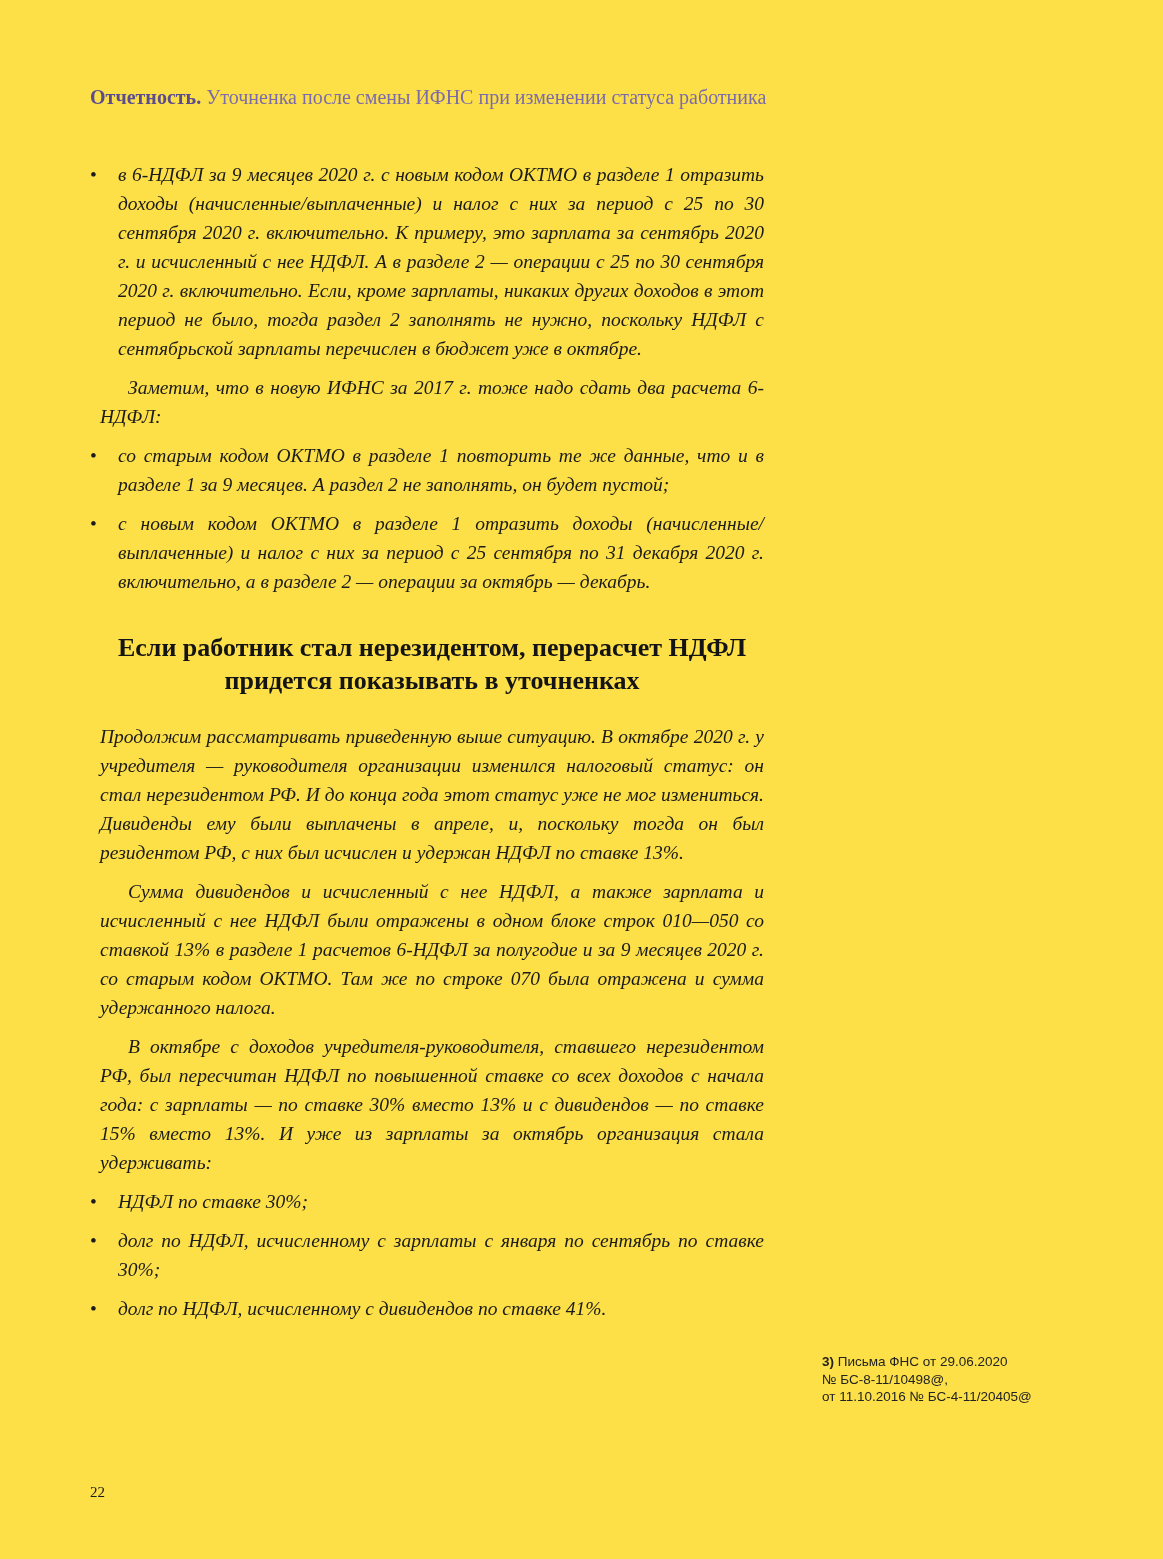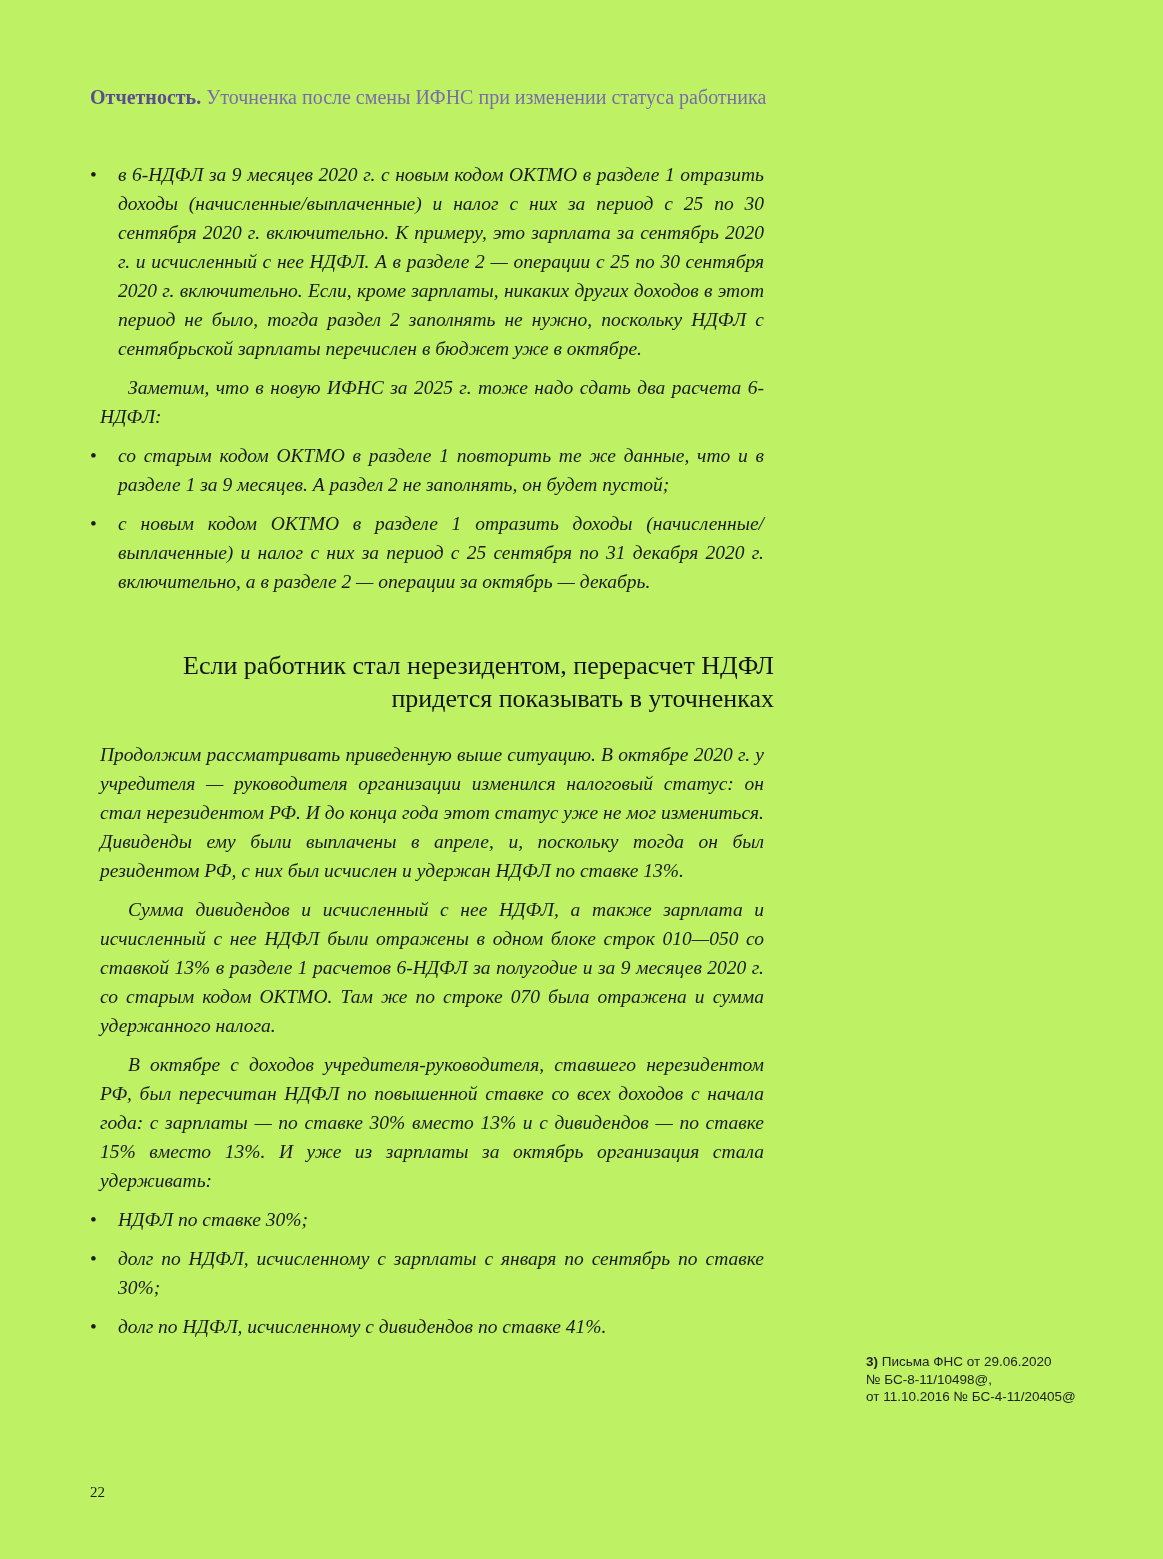--- a/index.html
+++ b/index.html
@@ -1,21 +1,21 @@
 <!DOCTYPE html>
 <html lang="ru"><head>
 <meta charset="utf-8">
 <style>
   * { box-sizing: border-box; }
   html, body { margin: 0; padding: 0; background: #ffffff; }
   .page {
     position: relative;
     width: 1163px;
     height: 1559px;
-    background: #bef264;
+    background: #fde047;
     font-family: "Liberation Serif", serif;
     color: #1b1b1b;
     overflow: hidden;
   }
   .header {
     position: absolute;
     left: 90px;
     top: 84px;
     width: 985px;
     font-size: 20px;
@@ -35,29 +35,29 @@
     hyphens: auto;
     -webkit-hyphens: auto;
   }
   .main p { margin: 10px; font-style: italic; }
   .indent { text-indent: 28px; }
   .bullet { position: relative; padding-left: 18px; text-align: justify; }
   .marker { position: absolute; left: 0; top: 0; }
   .heading {
     font-size: 26px;
     line-height: 33px;
-    font-weight: normal;
+    font-weight: bold;
     color: #141414;
-    margin: 53px 0 25px 0;
-    text-align: right;
+    margin: 35px 0 25px 0;
+    text-align: center;
     hyphens: none;
   }
   .footnote {
     position: absolute;
-    left: 866px;
+    left: 822px;
     top: 1353px;
     width: 252px;
     font-family: "Liberation Sans", sans-serif;
     font-size: 13.5px;
     line-height: 17.5px;
     color: #222222;
   }
   .fn-line { margin: 0; }
   .fn-label { font-weight: bold; }
   .pagenum {
@@ -78,21 +78,21 @@
     <span class="htitle">Уточненка после смены ИФНС при изменении статуса работника</span>
   </div>
 
   <div class="main">
 
     <div class="bullet">
       <span class="marker">•</span>
       <p>в 6-НДФЛ за 9 месяцев 2020 г. с новым кодом ОКТМО в разделе 1 отразить доходы (начисленные/выплаченные) и налог с них за период с 25 по 30 сентября 2020 г. включительно. К примеру, это зарплата за сентябрь 2020 г. и исчисленный с нее НДФЛ. А в разделе 2 — операции с 25 по 30 сентября 2020 г. включительно. Если, кроме зарплаты, никаких других доходов в этот период не было, тогда раздел 2 заполнять не нужно, поскольку НДФЛ с сентябрьской зарплаты перечислен в бюджет уже в октябре.</p>
     </div>
 
-    <p class="indent">Заметим, что в новую ИФНС за 2025 г. тоже надо сдать два расчета 6-НДФЛ:</p>
+    <p class="indent">Заметим, что в новую ИФНС за 2017 г. тоже надо сдать два расчета 6-НДФЛ:</p>
 
     <div class="bullet">
       <span class="marker">•</span>
       <p>со старым кодом ОКТМО в разделе 1 повторить те же данные, что и в разделе 1 за 9 месяцев. А раздел 2 не заполнять, он будет пустой;</p>
     </div>
 
     <div class="bullet">
       <span class="marker">•</span>
       <p>с новым кодом ОКТМО в разделе 1 отразить доходы (начисленные/выплаченные) и налог с них за период с 25 сентября по 31 декабря 2020 г. включительно, а в разделе 2 — операции за октябрь — декабрь.</p>
     </div>

